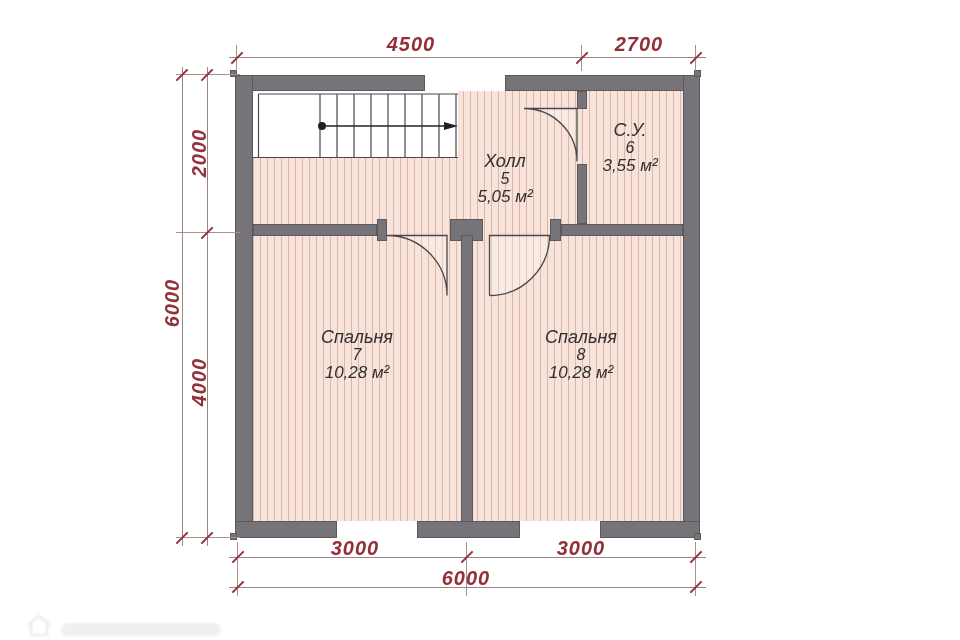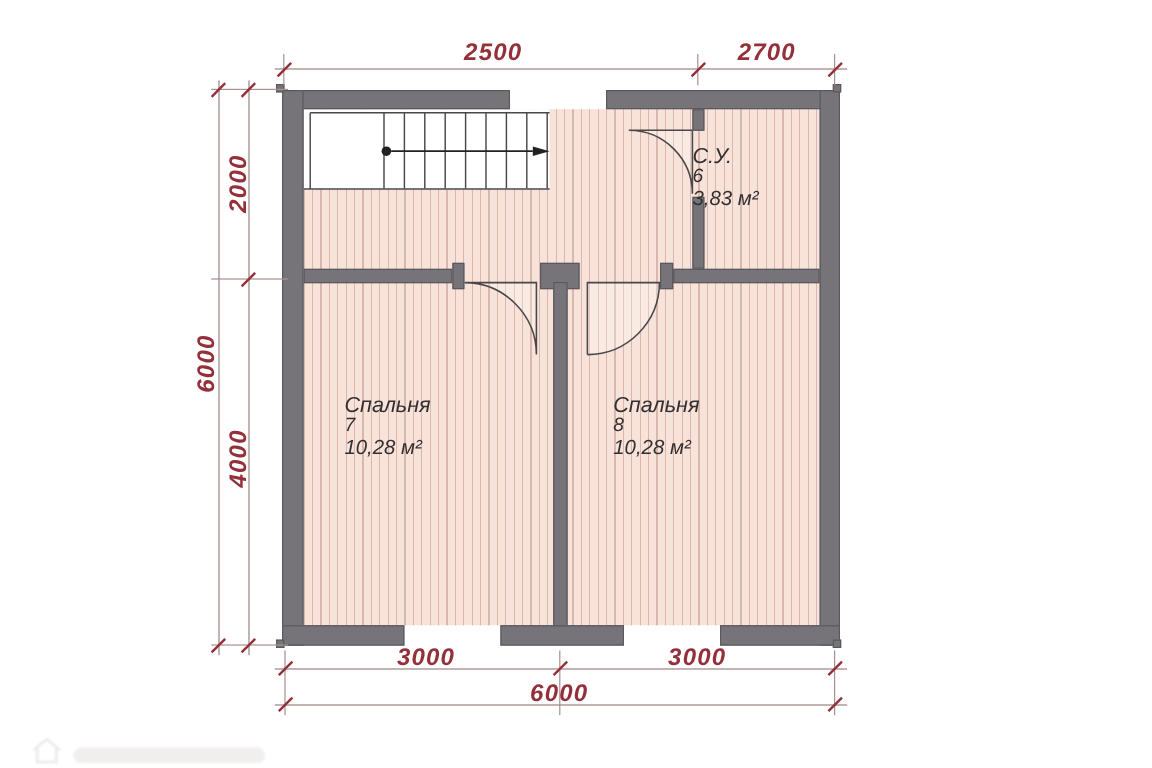--- a/index.html
+++ b/index.html
@@ -27,21 +27,21 @@
   #w-stem{left:461px;top:235px;width:12px;height:287px}
   #w-cap-b{left:550px;top:219px;width:11px;height:22px}
   #w-hall-r{left:561px;top:224px;width:122px;height:12px}
   #w-bath-t{left:577px;top:91px;width:10px;height:18px}
   #w-bath-b{left:577px;top:164px;width:10px;height:60px}
   #tab-tl{left:230px;top:70px}
   #tab-tr{left:694px;top:70px}
   #tab-bl{left:230px;top:533px}
   #tab-br{left:694px;top:533px}
   
-  .room-label{position:absolute;z-index:5;font-style:italic;
+  .room-label{position:absolute;z-index:5;text-align:center;font-style:italic;
               color:#332f30;line-height:18px;}
   .room-label .rname{font-size:18px;}
   .room-label .rnum{font-size:16px;}
   .room-label .rarea{font-size:17px;}
   #lbl-hall{left:445px;top:152px;width:120px;}
   #lbl-bath{left:577px;top:121px;width:106px;}
   #lbl-bed7{left:287px;top:328px;width:140px;}
   #lbl-bed8{left:511px;top:328px;width:140px;}
   
   .dim-line{position:absolute;background:#9c8384;z-index:5;}
@@ -94,44 +94,49 @@
   <div class="wall" id="w-stem"></div>
   <div class="wall" id="w-cap-b"></div>
   <div class="wall" id="w-hall-r"></div>
   <div class="wall" id="w-bath-t"></div>
   <div class="wall" id="w-bath-b"></div>
   <div class="tab" id="tab-tl"></div>
   <div class="tab" id="tab-tr"></div>
   <div class="tab" id="tab-bl"></div>
   <div class="tab" id="tab-br"></div>
 
+  <div class="room-label" id="lbl-hall">
+    <div class="rname">Холл</div>
+    <div class="rnum">5</div>
+    <div class="rarea">5,05 м²</div>
+  </div>
   <div class="room-label" id="lbl-bath">
     <div class="rname">С.У.</div>
     <div class="rnum">6</div>
-    <div class="rarea">3,83 м²</div>
+    <div class="rarea">3,55 м²</div>
   </div>
   <div class="room-label" id="lbl-bed7">
     <div class="rname">Спальня</div>
     <div class="rnum">7</div>
     <div class="rarea">10,28 м²</div>
   </div>
   <div class="room-label" id="lbl-bed8">
     <div class="rname">Спальня</div>
     <div class="rnum">8</div>
     <div class="rarea">10,28 м²</div>
   </div>
 
   <div class="ext" style="left:236px;top:45px;width:1px;height:26px"></div>
   <div class="ext" style="left:581px;top:45px;width:1px;height:26px"></div>
   <div class="ext" style="left:695px;top:45px;width:1px;height:26px"></div>
   <div class="dim-line" style="left:229px;top:57px;width:477px;height:1px"></div>
   <div class="tick" style="left:229px;top:57px"></div>
   <div class="tick" style="left:574px;top:57px"></div>
   <div class="tick" style="left:688px;top:57px"></div>
-  <div class="dim-label" style="left:361px;top:33px">2500</div>
+  <div class="dim-label" style="left:361px;top:33px">4500</div>
   <div class="dim-label" style="left:589px;top:33px">2700</div>
 
   <div class="ext" style="left:176px;top:74px;width:64px;height:1px"></div>
   <div class="ext" style="left:176px;top:232px;width:64px;height:1px"></div>
   <div class="ext" style="left:176px;top:537px;width:64px;height:1px"></div>
   <div class="dim-line" style="left:182px;top:67px;width:1px;height:479px"></div>
   <div class="dim-line" style="left:207px;top:67px;width:1px;height:479px"></div>
   <div class="tick" style="left:174px;top:74px"></div>
   <div class="tick" style="left:174px;top:537px"></div>
   <div class="tick" style="left:199px;top:74px"></div>

